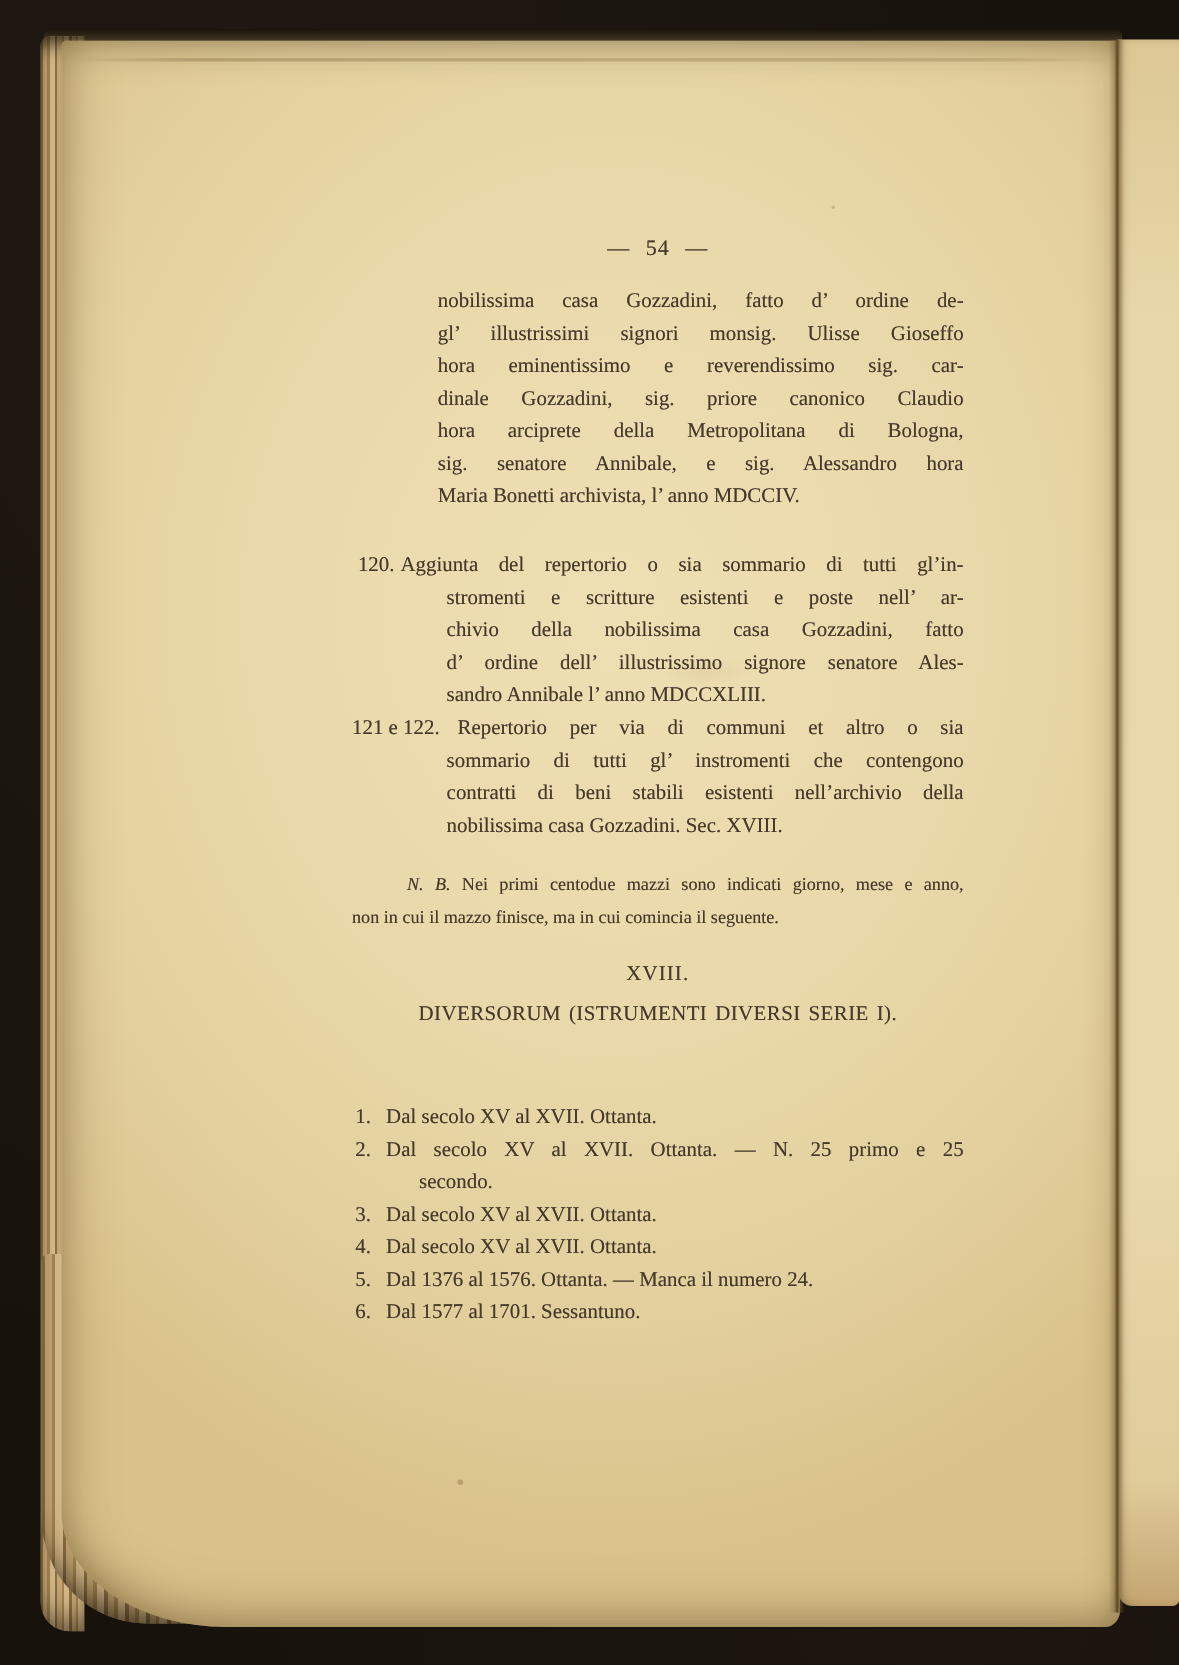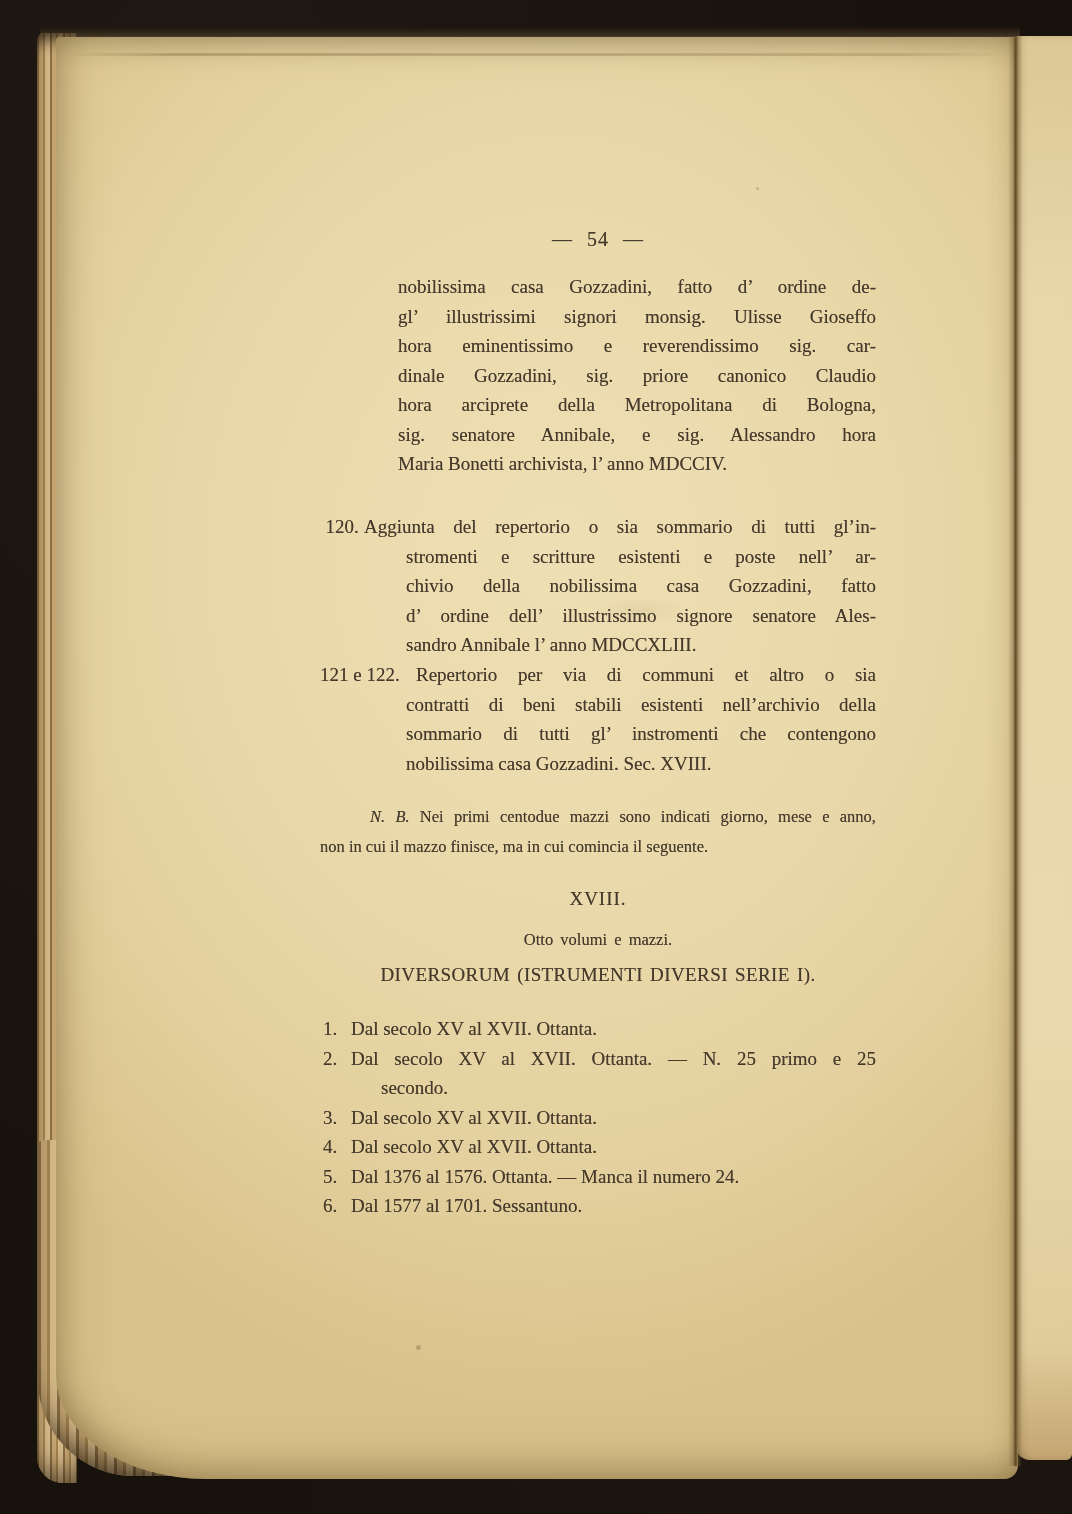--- a/index.html
+++ b/index.html
@@ -61,21 +61,21 @@
     border-radius:2px;
   }
 
   
   .gutter{
     position:absolute;left:1008px;top:36px;width:14px;height:1430px;
     background:linear-gradient(90deg,rgba(110,85,45,0) 0%,rgba(110,85,45,.35) 35%,#5c4826 55%,rgba(130,102,58,.45) 72%,rgba(130,102,58,0) 100%);
   }
 
   
-  .col{position:absolute;left:264px;top:17px;width:556px;height:1456px;font-size:19px;}
+  .col{position:absolute;left:264px;top:4px;width:556px;height:1456px;font-size:19px;}
   .jl{line-height:29.5px;text-align:justify;text-align-last:justify;overflow:hidden;}
   .plainlast .jl:last-child{text-align:left;text-align-last:left;}
 
   .pageno{
     position:absolute;top:174px;left:0;right:0;text-align:center;
     font-size:20px;word-spacing:8px;letter-spacing:1px;
   }
 
   .para{position:absolute;top:218px;left:78px;right:0;}
 
@@ -157,34 +157,33 @@
           <div class="jl">sandro Annibale l’ anno MDCCXLIII.</div>
         </div>
       </div>
 
       <div class="entry e121">
         <div class="efirst">
           <span class="elabel">121 e 122.</span>
           <span class="jl fl">Repertorio per via di communi et altro o sia</span>
         </div>
         <div class="econt plainlast">
+          <div class="jl">sommario di tutti gl’ instromenti che contengono</div>
           <div class="jl">contratti di beni stabili esistenti nell’archivio della</div>
-          <div class="jl">sommario di tutti gl’ instromenti che contengono</div>
           <div class="jl">nobilissima casa Gozzadini. Sec. XVIII.</div>
         </div>
       </div>
 
       <div class="nb">
         <div class="nb1"><span class="nbl">N. B.</span> <span>Nei primi centodue mazzi sono indicati giorno, mese e anno,</span></div>
         <div class="nb2">non in cui il mazzo finisce, ma in cui comincia il seguente.</div>
       </div>
 
       <div class="sec">
         <div class="sec-num">XVIII.</div>
-        <div class="sec-sub">Otto volumi e mazzi.</div>
         <div class="sec-title">DIVERSORUM (ISTRUMENTI DIVERSI SERIE I).</div>
       </div>
 
       <div class="list">
         <div class="li">
           <span class="lnum">1.</span>
           <span class="ltext">Dal secolo XV al XVII. Ottanta.</span>
         </div>
         <div class="li li-just">
           <span class="lnum">2.</span>

